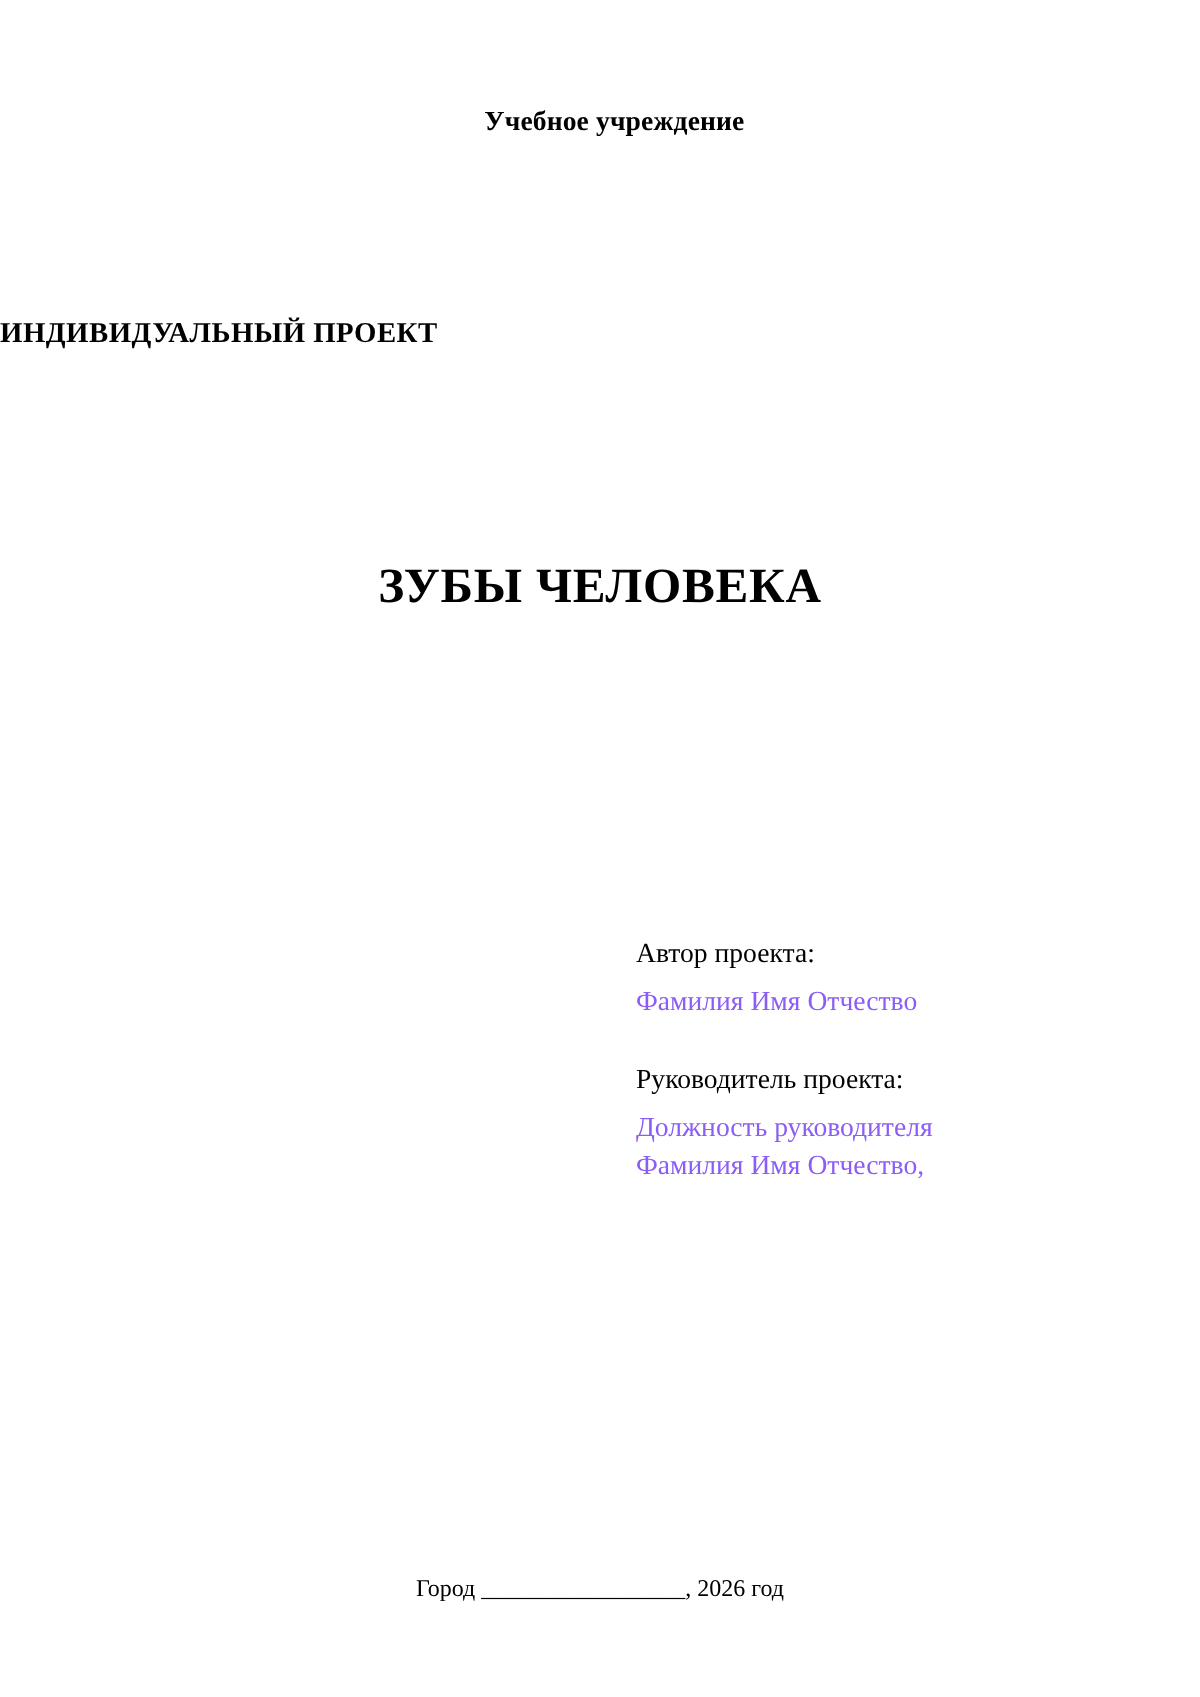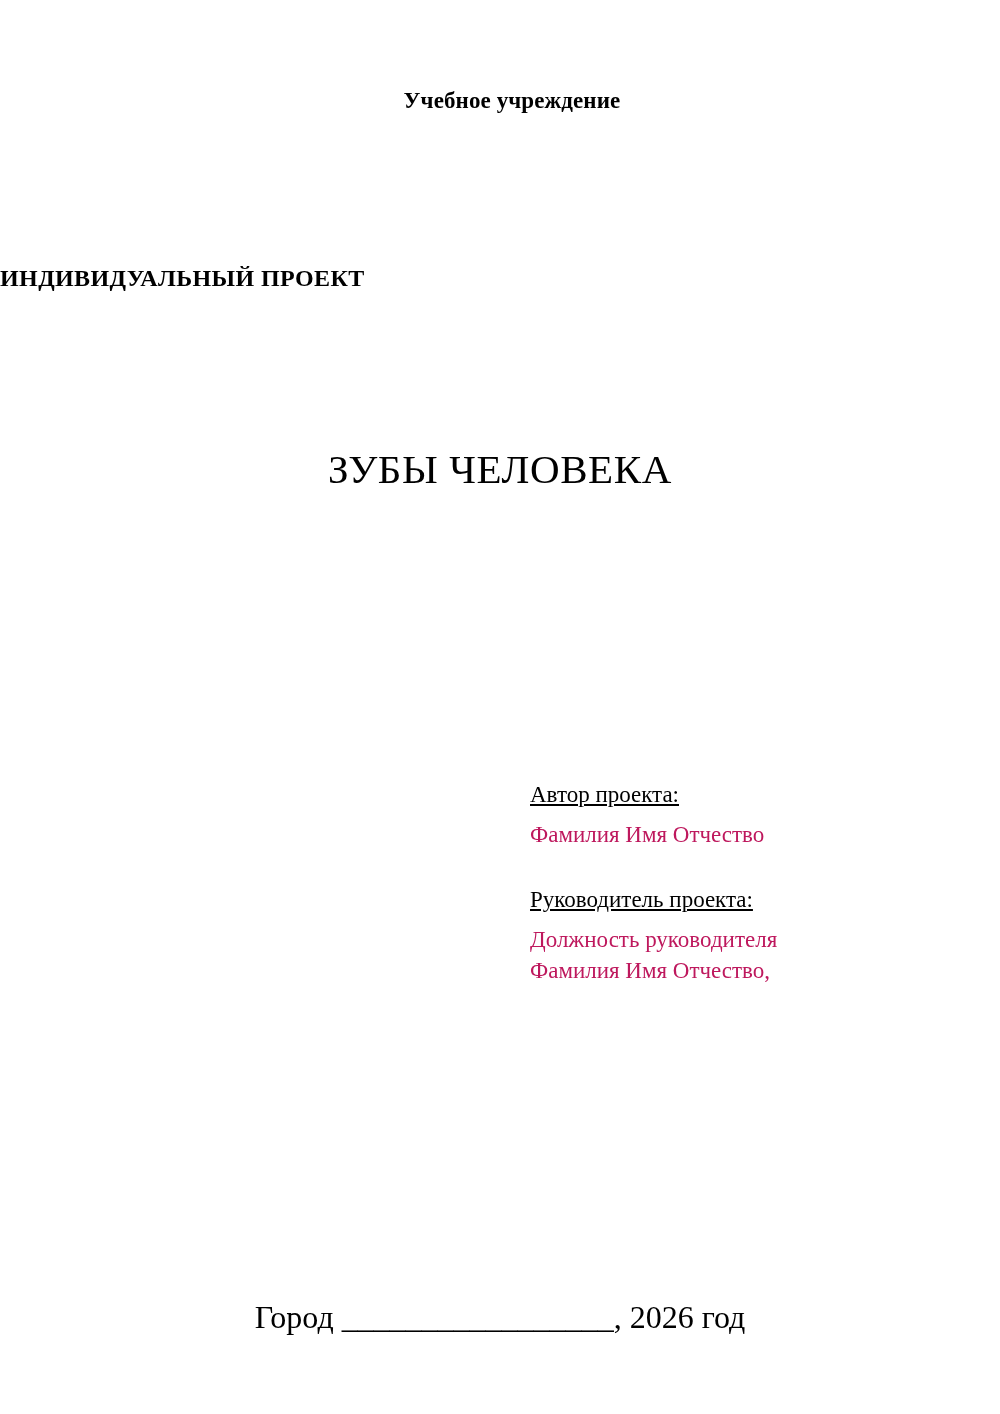--- a/index.html
+++ b/index.html
@@ -34,61 +34,60 @@
     position: absolute;
     top: 265px;
     left: 0;
     width: 100%;
     font-size: 24px;
     font-weight: bold;
     letter-spacing: 0.4px;
   }
   .doc-title {
     position: absolute;
-    top: 445px;
+    top: 464px;
     left: 0;
     width: 100%;
     text-align: center;
     font-size: 41px;
-    font-weight: normal;
+    font-weight: bold;
     letter-spacing: 0.6px;
   }
   .signature-block {
     position: absolute;
     top: 783px;
     left: 530px;
     width: 400px;
     font-size: 23px;
     line-height: 1.0;
   }
   .sig-label {
     font-weight: normal;
     color: #000000;
     margin: 0 0 13px 0;
-    text-decoration: underline;
   }
   .sig-value {
-    color: #be185d;
+    color: #8b5cf6;
     margin: 0;
     line-height: 1.35;
   }
   .sig-group {
     margin-bottom: 38px;
   }
   .sig-group:last-child {
     margin-bottom: 0;
     margin-top: 32px;
   }
   .footer {
     position: absolute;
     bottom: 78px;
     left: 0;
     width: 100%;
     text-align: center;
-    font-size: 32px;
+    font-size: 20px;
   }
 </style>
 </head>
 <body>
 
 <div class="page">
 
   <div class="institution">Учебное учреждение</div>
 
   <div class="doc-type">ИНДИВИДУАЛЬНЫЙ ПРОЕКТ</div>

